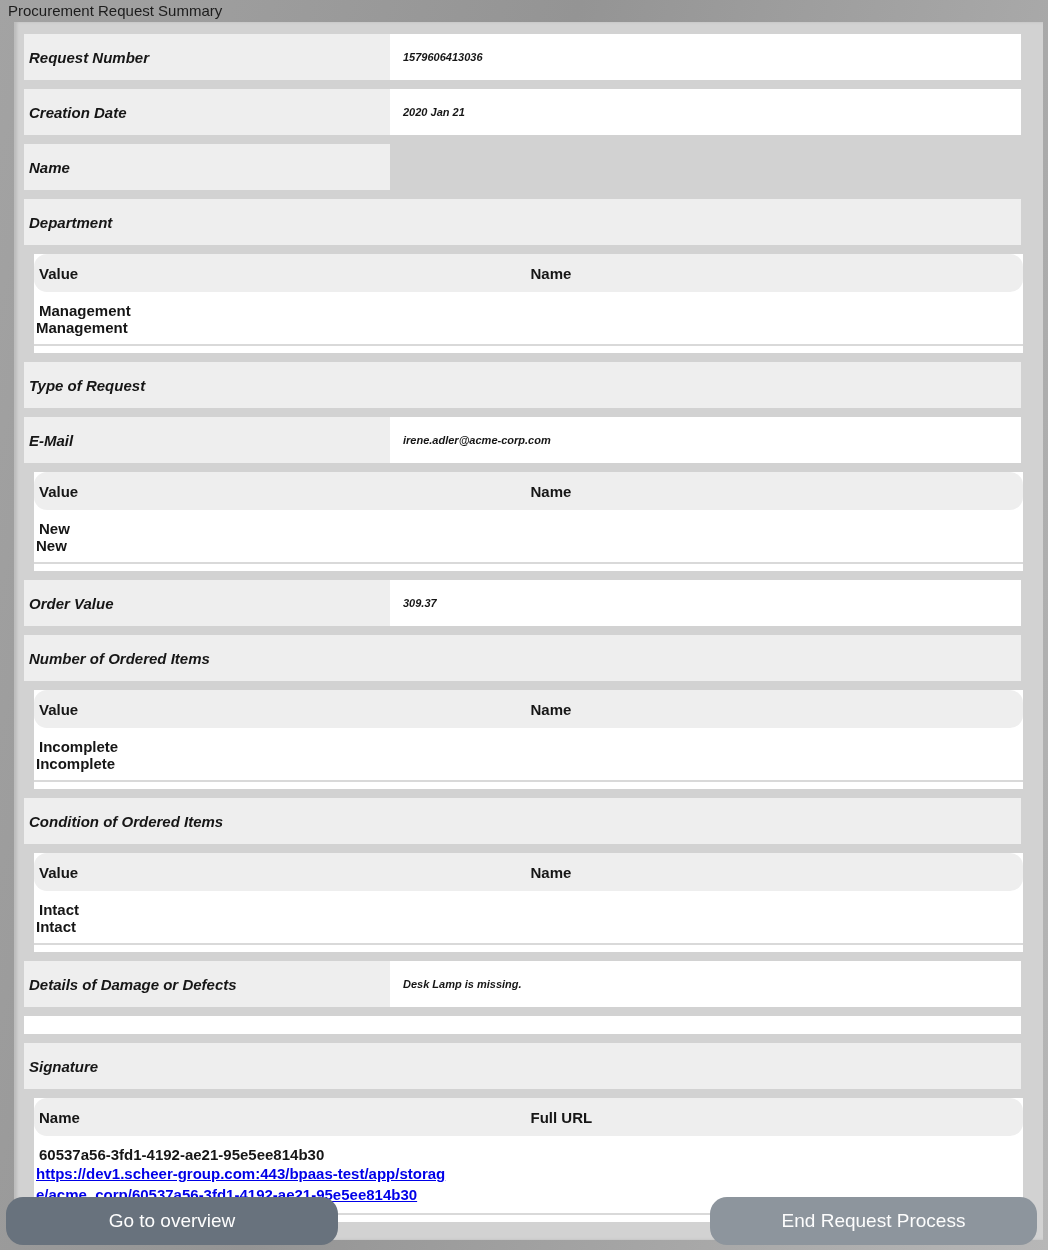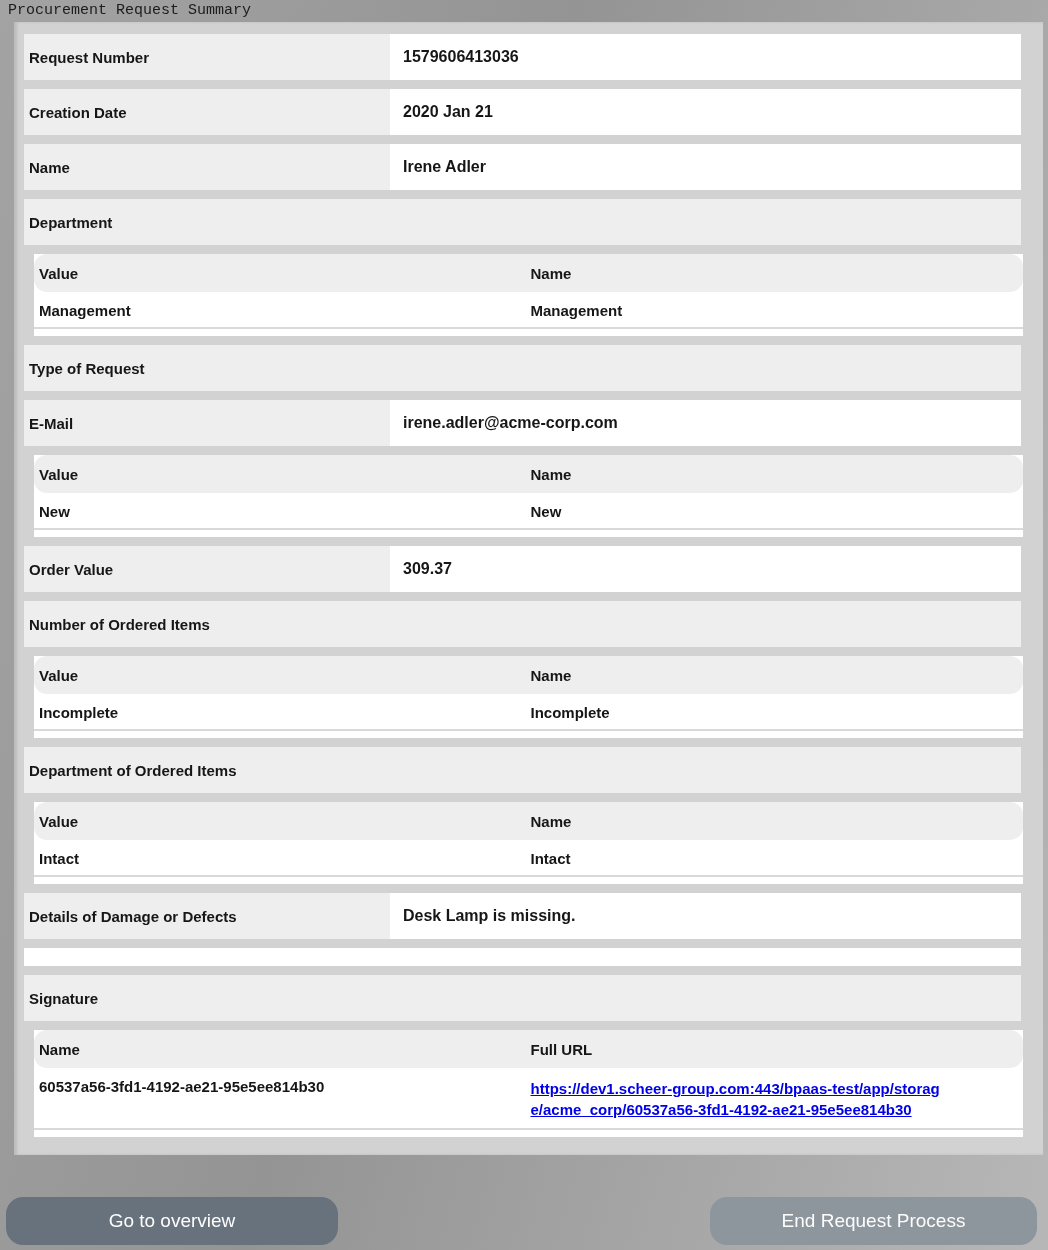--- a/index.html
+++ b/index.html
@@ -3,52 +3,52 @@
 <meta charset="utf-8">
 <style>
   html,body{margin:0;padding:0;}
   body{
     width:1048px;height:1250px;position:relative;overflow:hidden;
     font-family:"Liberation Sans",sans-serif;
     background:linear-gradient(105deg,#a3a3a3 0%,#949494 42%,#b7b7b7 100%);
   }
   .app-title{
     position:absolute;top:0;left:8px;height:22px;line-height:22px;
-    font-size:15px;color:#1c1c1c;font-weight:400;font-family:Liberation Mono, monospace;
+    font-size:15px;color:#1c1c1c;font-weight:400;
   }
   .panel{
     position:absolute;left:14px;top:22px;width:1029px;box-sizing:border-box;
     background:#d2d2d2;padding:12px 0 9px 0;
     box-shadow:inset 3px 0 3px rgba(0,0,0,.10);
   }
-  .block{margin:0 22px 9px 10px;}
+  .block{margin:0 22px 9px 10px;font-style:italic;}
   .field-row{display:flex;height:46px;}
   .f-label{
     width:366px;box-sizing:border-box;background:#eeeeee;
     display:flex;align-items:center;padding-left:5px;
     font-size:15px;font-weight:700;color:#161616;
   }
   .f-value{
     flex:1;background:#ffffff;display:flex;align-items:center;
-    padding-left:13px;font-size:16px;font-weight:700;color:#161616;
+    padding-left:13px;font-size:11px;font-weight:700;color:#161616;
   }
   .section-head{
     height:46px;background:#eeeeee;display:flex;align-items:center;
     padding-left:5px;font-size:15px;font-weight:700;color:#161616;
   }
   .subtable{
     margin:0 20px 9px 20px;background:#ffffff;padding-bottom:7px;
   }
   .st-head{
     height:38px;background:#eeeeee;display:flex;align-items:center;
     margin-bottom:4px;font-size:15px;font-weight:700;color:#161616;border-radius:13px;
   }
   .st-row{
     display:flex;border-bottom:2px solid #d9d9d9;
-    padding:6px 0 8px 0;font-size:15px;font-weight:700;color:#161616;
+    padding:6px 0 8px 0;font-size:15px;font-weight:700;color:#161616;flex-direction:column;
   }
   .st-col1{width:50%;box-sizing:border-box;padding-left:5px;}
   .st-col2{flex:1;box-sizing:border-box;padding-left:2px;}
   .spacer-row{height:18px;background:#ffffff;}
   .url-link{
     display:block;width:420px;color:#0000e8;font-weight:700;
     text-decoration:underline;line-height:21px;
     overflow-wrap:anywhere;word-break:break-all;
   }
   .btn{
@@ -71,21 +71,20 @@
     <div class="f-value">1579606413036</div>
   </div>
 
   <div class="block field-row">
     <div class="f-label">Creation Date</div>
     <div class="f-value">2020 Jan 21</div>
   </div>
 
   <div class="block field-row">
     <div class="f-label">Name</div>
-    <div class="f-value">Irene Adler</div>
   </div>
 
   <div class="block section-head">Department</div>
   <div class="subtable">
     <div class="st-head">
       <div class="st-col1">Value</div>
       <div class="st-col2">Name</div>
     </div>
     <div class="st-row">
       <div class="st-col1">Management</div>
@@ -120,21 +119,21 @@
     <div class="st-head">
       <div class="st-col1">Value</div>
       <div class="st-col2">Name</div>
     </div>
     <div class="st-row">
       <div class="st-col1">Incomplete</div>
       <div class="st-col2">Incomplete</div>
     </div>
   </div>
 
-  <div class="block section-head">Department of Ordered Items</div>
+  <div class="block section-head">Condition of Ordered Items</div>
   <div class="subtable">
     <div class="st-head">
       <div class="st-col1">Value</div>
       <div class="st-col2">Name</div>
     </div>
     <div class="st-row">
       <div class="st-col1">Intact</div>
       <div class="st-col2">Intact</div>
     </div>
   </div>

